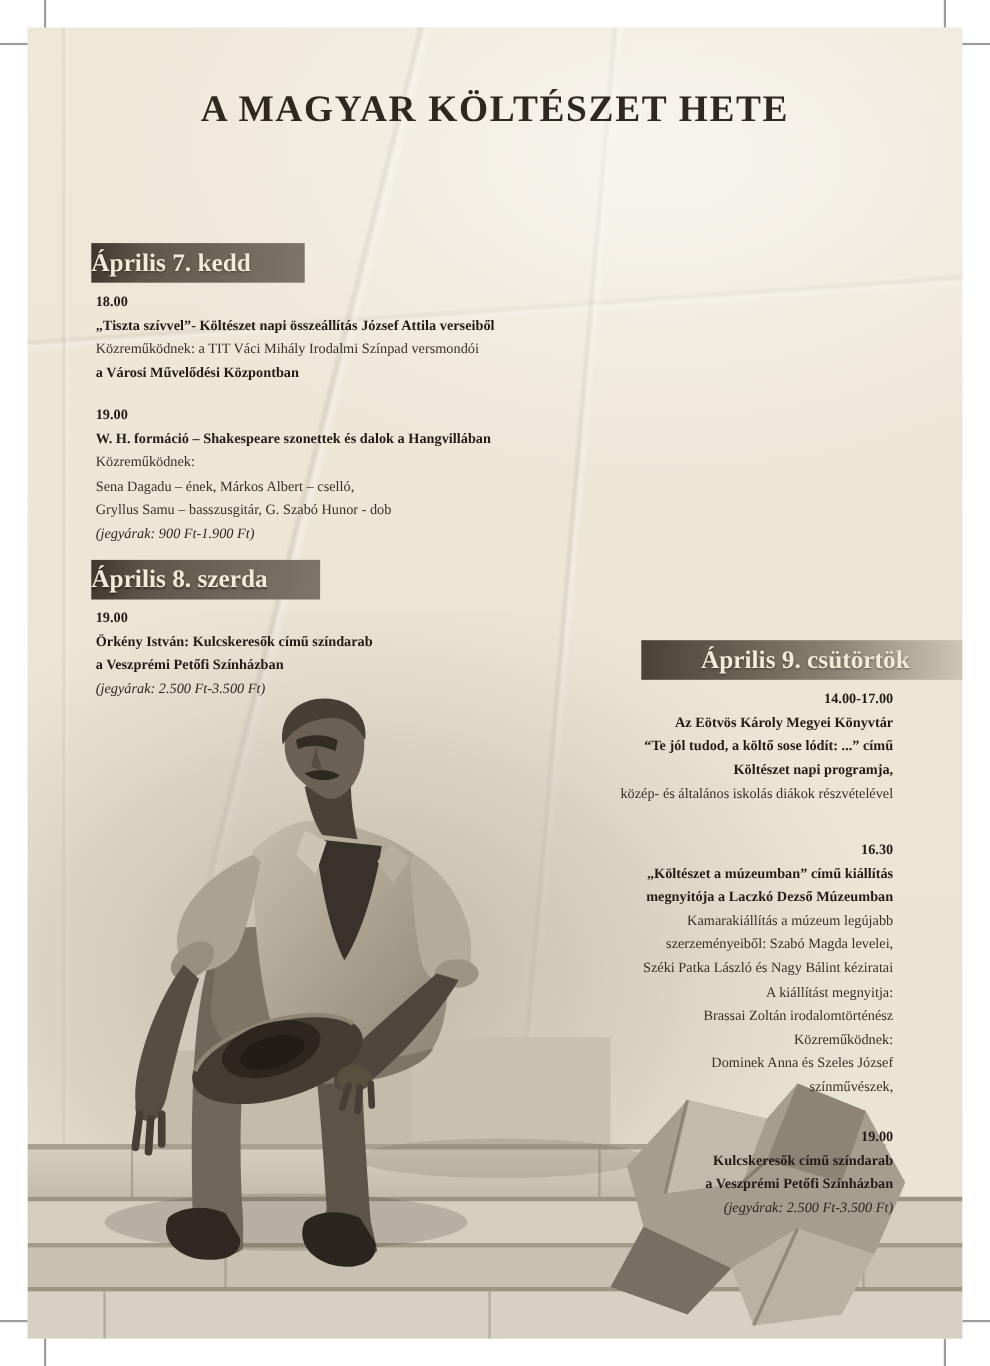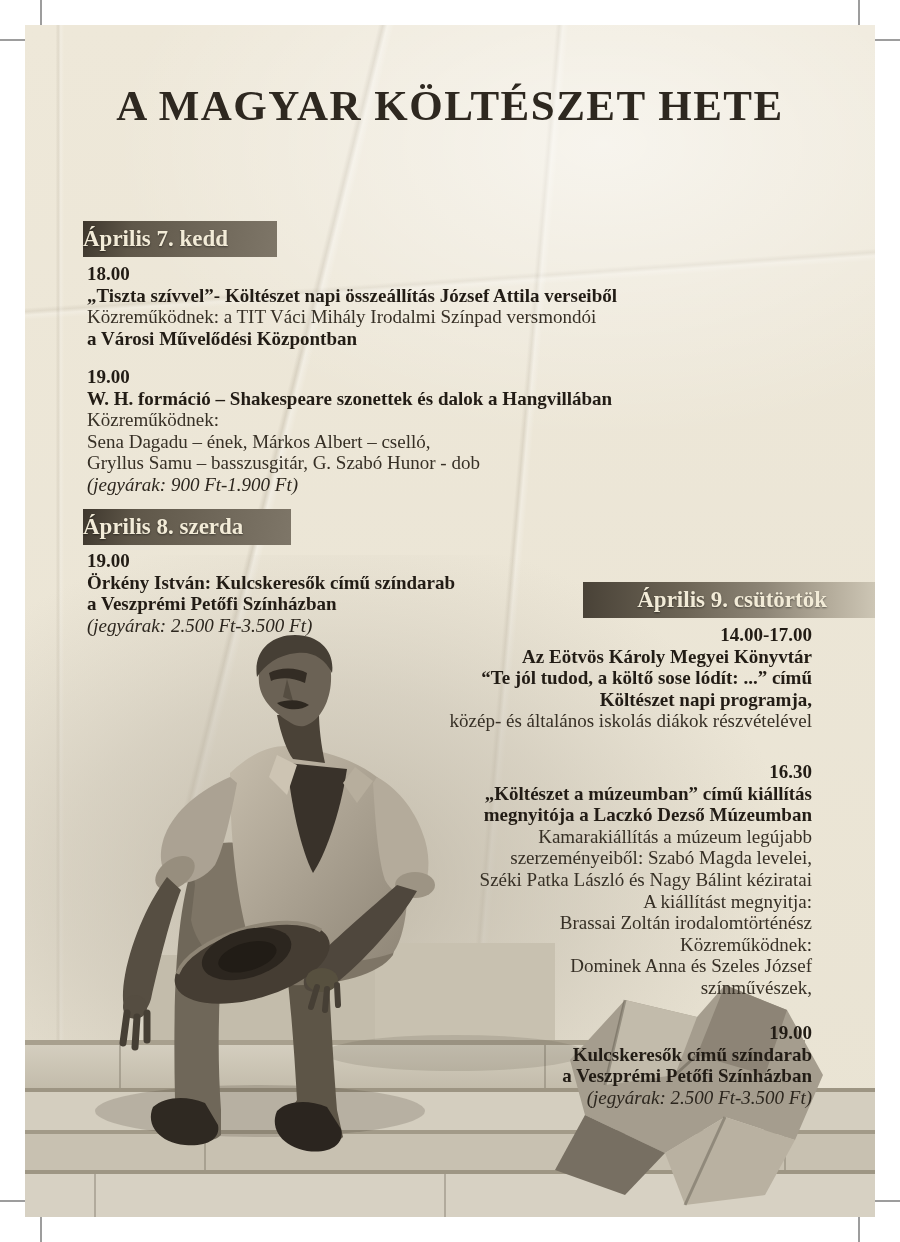--- a/index.html
+++ b/index.html
@@ -14,39 +14,39 @@
       linear-gradient(104deg, rgba(0,0,0,0) 30.8%, rgba(120,108,88,0.16) 31.2%, rgba(255,255,255,0.30) 31.6%, rgba(0,0,0,0) 32.2%),
       linear-gradient(95deg,  rgba(0,0,0,0) 55.6%, rgba(120,108,88,0.13) 56.0%, rgba(255,255,255,0.26) 56.4%, rgba(0,0,0,0) 57.0%),
       linear-gradient(90deg,  rgba(0,0,0,0) 3.6%, rgba(120,108,88,0.12) 3.9%, rgba(255,255,255,0.2) 4.2%, rgba(0,0,0,0) 4.6%),
       linear-gradient(176deg, rgba(0,0,0,0) 22.6%, rgba(120,108,88,0.10) 22.9%, rgba(255,255,255,0.22) 23.2%, rgba(0,0,0,0) 23.6%),
       linear-gradient(0deg, #e9e3d3, #eee8d9);
     overflow:hidden;
   }
   .crop { position:absolute; background:#9d9d9d; }
   .title {
     position:absolute; left:0; right:0; top:56px; text-align:center;
-    font-size:43px; font-weight:700; letter-spacing:1.5px; color:#2e2820;
+    font-size:34px; font-weight:700; letter-spacing:1.5px; color:#2e2820;
   }
   .subtitle {
     position:absolute; left:0; right:0; top:109px; text-align:center;
     font-size:33px; font-weight:700; color:#312a22;
   }
   .band {
     position:absolute; z-index:3; height:36px; line-height:35px;
     font-size:23px; font-weight:700; color:#f2ebd7;
     text-shadow:0 1px 2px rgba(0,0,0,0.45);
     background:linear-gradient(100deg,#3e372d 0%,#5f5749 25%,#6e6658 60%,#7e7668 100%);
   }
   .band .pad { }
   .band.fade {
     background:linear-gradient(to right,#494237 0%,#6d6556 35%,#8d8576 62%,#b5ad9c 85%,#cdc6b5 100%);
     text-align:right;
   }
   .band.fade .pad { padding-right:48px; padding-left:0; }
-  .evt { position:absolute; z-index:3; font-size:19px; line-height:21.6px; color:#373026; }
+  .evt { position:absolute; z-index:3; font-size:13px; line-height:21.6px; color:#373026; }
   .evt.right { text-align:right; }
   .ln { white-space:nowrap; }
   .b { font-weight:700; color:#221c15; }
   .i { font-style:italic; color:#2c261e; }
   .photo { position:absolute; left:0; top:530px; width:850px; height:662px; z-index:1; }
 </style>
 </head>
 <body>
 
 <div class="crop" style="left:40px;top:0;width:2px;height:28px;"></div>

